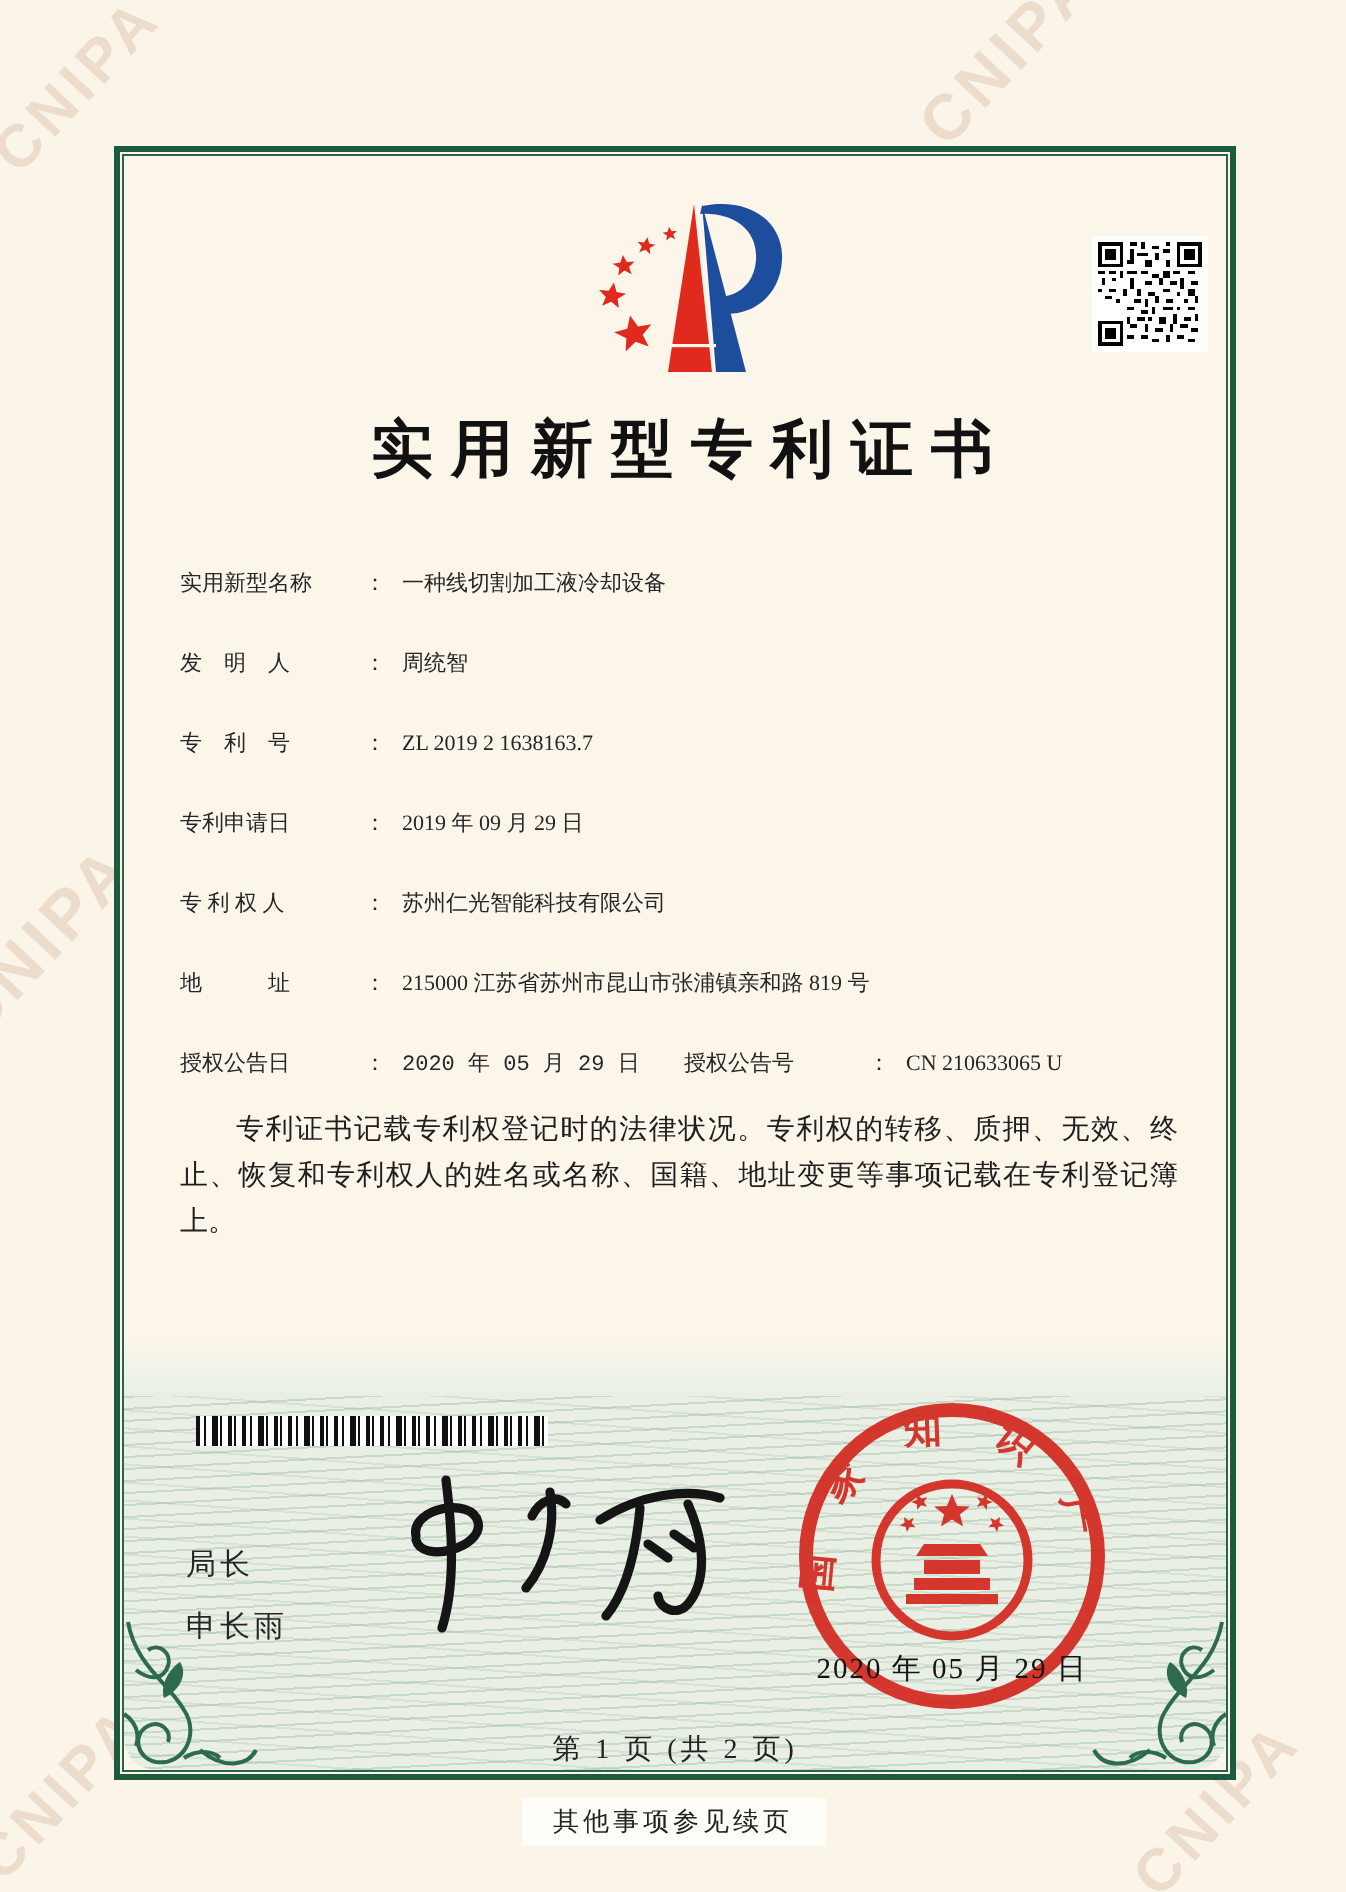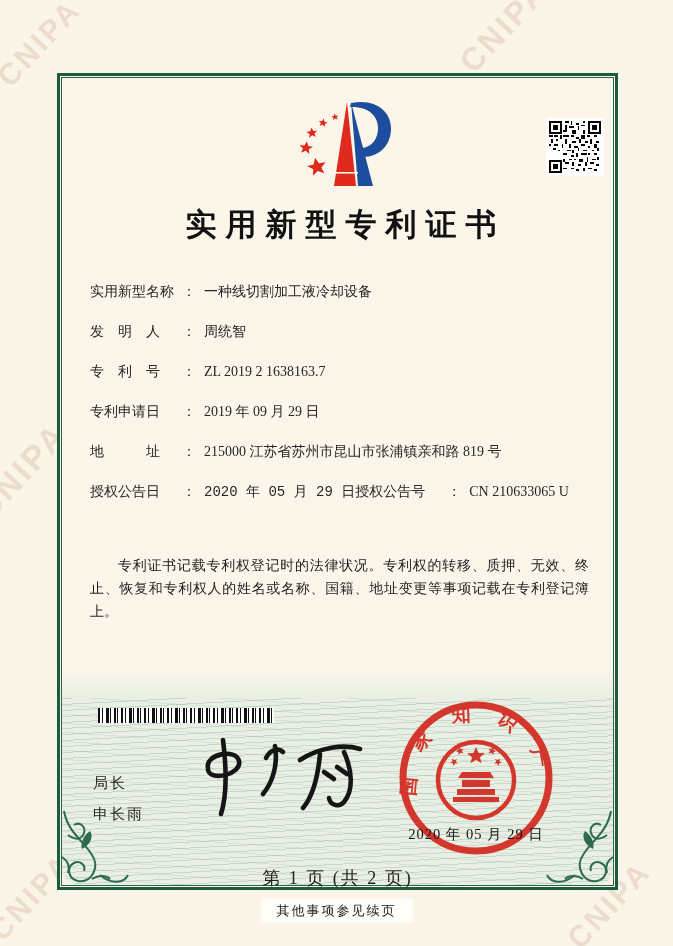--- a/index.html
+++ b/index.html
@@ -33,21 +33,21 @@
   .frame-inner{position:absolute;inset:1px;border:1px solid #2a6347;pointer-events:none;}
   
   .cert-no{position:absolute;left:30px;top:36px;font-size:15px;letter-spacing:3px;}
   .logo{position:absolute;left:232px;top:22px;width:102px;height:96px;}
   .qr-box{position:absolute;left:486px;top:42px;width:58px;height:58px;background:#fff;padding:3px;box-sizing:border-box;}
   .title{
     position:absolute;left:0;right:0;top:128px;text-align:center;
     font-size:31px;font-weight:bold;letter-spacing:9px;color:#111;margin-left:16px;
   }
   
-  .fields{position:absolute;left:30px;top:206px;right:24px;font-size:14px;}
+  .fields{position:absolute;left:30px;top:206px;right:24px;font-size:11px;}
   .f-row{height:40px;line-height:20px;white-space:nowrap;}
   .f-label{display:inline-block;min-width:92px;}
   .f-colon{display:inline-block;margin-right:8px;}
   .grant-first{display:inline-block;min-width:252px;font-family:Liberation Mono, monospace;}
   
   .paras{position:absolute;left:30px;right:26px;top:478px;font-size:14px;line-height:23px;text-align:justify;color:#1f1f1f;}
   .paras p{margin:0;text-indent:2em;}
   
   .green{
     position:absolute;left:2px;right:2px;bottom:2px;top:622px;
@@ -64,21 +64,21 @@
     background:repeating-linear-gradient(90deg,
       #101010 0 2px,#fff 2px 4px,#101010 4px 5px,#fff 5px 8px,
       #101010 8px 11px,#fff 11px 12px,#101010 12px 13px,#fff 13px 16px,
       #101010 16px 18px,#fff 18px 19px,#101010 19px 20px,#fff 20px 23px);
   }
   .officer{position:absolute;left:31px;top:70px;font-size:15px;line-height:31px;letter-spacing:2px;}
   .sig{position:absolute;left:130px;top:36px;width:185px;height:90px;}
   .seal{position:absolute;left:334px;top:0px;width:160px;height:160px;opacity:.92;}
   .seal-date{position:absolute;left:330px;top:127px;width:168px;text-align:center;
     font-size:14.5px;color:#141414;letter-spacing:1px;}
-  .page-no{position:absolute;left:0;right:0;top:168px;text-align:center;font-size:18px;letter-spacing:2px;color:#222;}
+  .page-no{position:absolute;left:0;right:0;top:168px;text-align:center;font-size:14px;letter-spacing:2px;color:#222;}
   .orn{position:absolute;bottom:-6px;width:74px;height:86px;}
   .orn-l{left:-4px;}
   .orn-r{right:-4px;transform:scaleX(-1);}
   
   .note{
     position:absolute;top:899px;left:50%;transform:translateX(-50%);
     background:#fffdf8;padding:3px 16px;font-size:13px;letter-spacing:2px;color:#222;font-family:Liberation Mono, monospace;
   }
 </style>
 </head>
@@ -138,20 +138,23 @@
       <span class="f-label">实用新型名称</span><span class="f-colon">：</span><span>一种线切割加工液冷却设备</span>
     </div>
     <div class="f-row">
       <span class="f-label">发　明　人</span><span class="f-colon">：</span><span>周统智</span>
     </div>
     <div class="f-row">
       <span class="f-label">专　利　号</span><span class="f-colon">：</span><span>ZL 2019 2 1638163.7</span>
     </div>
     <div class="f-row">
       <span class="f-label">专利申请日</span><span class="f-colon">：</span><span>2019 年 09 月 29 日</span>
+    </div>
+    <div class="f-row">
+      <span class="f-label">专 利 权 人</span><span class="f-colon">：</span><span>苏州仁光智能科技有限公司</span>
     </div>
     <div class="f-row">
       <span class="f-label">地　　　址</span><span class="f-colon">：</span><span>215000 江苏省苏州市昆山市张浦镇亲和路 819 号</span>
     </div>
     <div class="f-row">
       <span class="grant-first"><span class="f-label">授权公告日</span><span class="f-colon">：</span><span>2020 年 05 月 29 日</span></span><span><span class="f-label">授权公告号</span><span class="f-colon">：</span><span>CN 210633065 U</span></span>
     </div>
   </div>
 
   <div class="paras">

